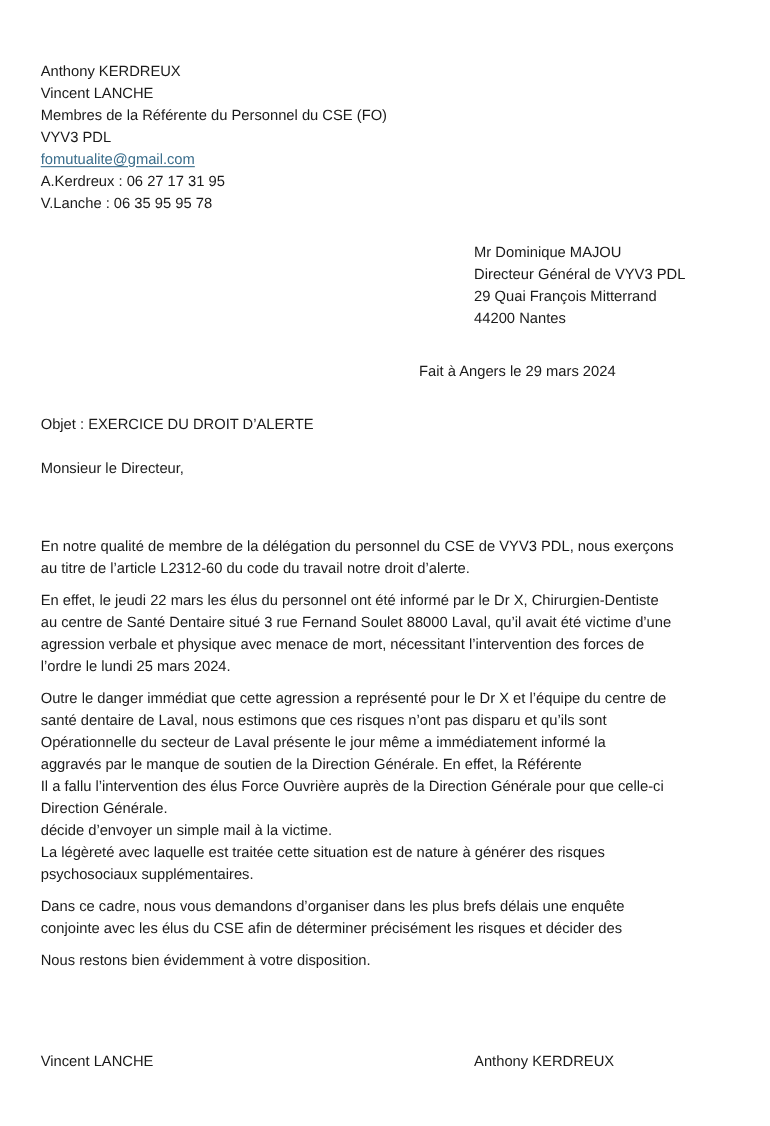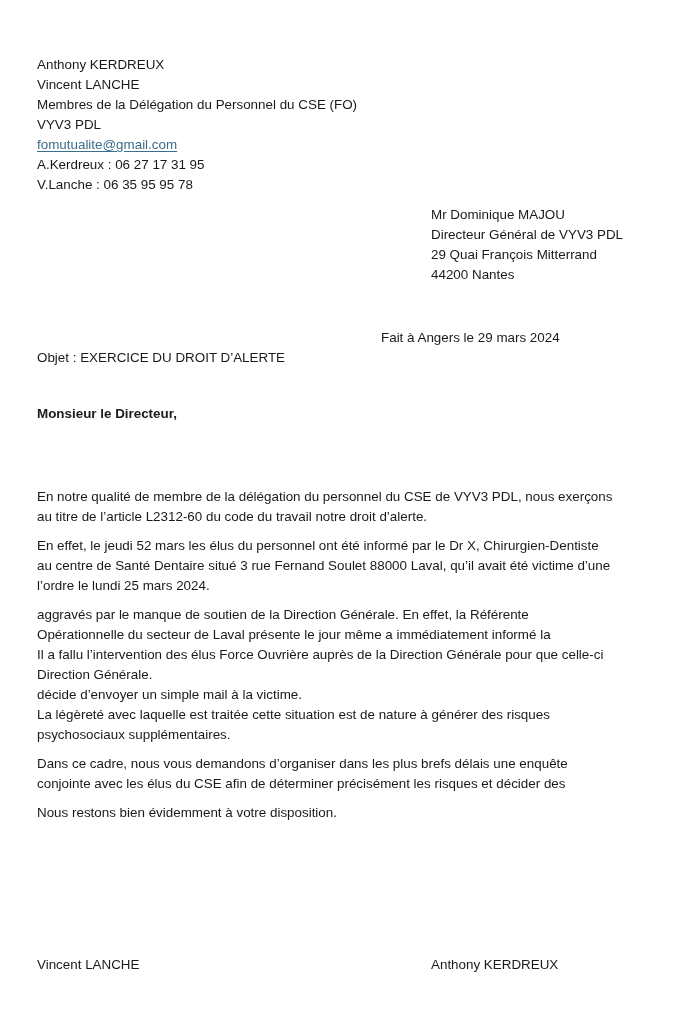--- a/index.html
+++ b/index.html
@@ -4,37 +4,37 @@
 <style>
   html, body { margin: 0; padding: 0; background: #ffffff; }
   body {
     width: 700px; height: 1024px; position: relative; overflow: hidden;
     font-family: "Liberation Sans", "DejaVu Sans", sans-serif;
     color: #1a1a1a; font-size: 13.4px; line-height: 20px;
   }
   .block { position: absolute; }
   .line { white-space: nowrap; display: block; }
   .sender { left: 37px; top: 55px; }
-  .recipient { left: 431px; top: 205px; }
+  .recipient { left: 431px; top: 220px; }
   .date { left: 381px; top: 328px; }
-  .object { left: 37px; top: 348px; }
-  .salutation { left: 37px; top: 404px; font-weight: bold; }
+  .object { left: 37px; top: 376px; }
+  .salutation { left: 37px; top: 416px; }
   .body-text { left: 37px; top: 487px; width: 640px; }
   .para { margin: 0 0 9px 0; }
   .email { color: #3b6e8c; text-decoration: underline; text-underline-offset: 2px; }
   .sig-left { left: 37px; top: 955px; }
   .sig-right { left: 431px; top: 955px; }
 </style>
 </head>
 <body>
 
 <div class="block sender">
   <span class="line">Anthony KERDREUX</span>
   <span class="line">Vincent LANCHE</span>
-  <span class="line">Membres de la Délégation du Personnel du CSE (FO)</span>
+  <span class="line">Membres de la Référente du Personnel du CSE (FO)</span>
   <span class="line">VYV3 PDL</span>
   <span class="line"><a class="email">fomutualite@gmail.com</a></span>
   <span class="line">A.Kerdreux : 06 27 17 31 95</span>
   <span class="line">V.Lanche : 06 35 95 95 78</span>
 </div>
 
 <div class="block recipient">
   <span class="line">Mr Dominique MAJOU</span>
   <span class="line">Directeur Général de VYV3 PDL</span>
   <span class="line">29 Quai François Mitterrand</span>
@@ -46,27 +46,30 @@
 <div class="block object">Objet : EXERCICE DU DROIT D’ALERTE</div>
 
 <div class="block salutation">Monsieur le Directeur,</div>
 
 <div class="block body-text">
   <div class="para">
     <span class="line">En notre qualité de membre de la délégation du personnel du CSE de VYV3 PDL, nous exerçons</span>
     <span class="line">au titre de l’article L2312-60 du code du travail notre droit d’alerte.</span>
   </div>
   <div class="para">
-    <span class="line">En effet, le jeudi 52 mars les élus du personnel ont été informé par le Dr X, Chirurgien-Dentiste</span>
+    <span class="line">En effet, le jeudi 22 mars les élus du personnel ont été informé par le Dr X, Chirurgien-Dentiste</span>
     <span class="line">au centre de Santé Dentaire situé 3 rue Fernand Soulet 88000 Laval, qu’il avait été victime d’une</span>
+    <span class="line">agression verbale et physique avec menace de mort, nécessitant l’intervention des forces de</span>
     <span class="line">l’ordre le lundi 25 mars 2024.</span>
   </div>
   <div class="para">
+    <span class="line">Outre le danger immédiat que cette agression a représenté pour le Dr X  et l’équipe du centre de</span>
+    <span class="line">santé dentaire de Laval, nous estimons que ces risques n’ont pas disparu et qu’ils sont</span>
+    <span class="line">Opérationnelle du secteur de Laval présente le jour même a immédiatement informé la</span>
     <span class="line">aggravés par le manque de soutien de la Direction Générale. En effet, la Référente</span>
-    <span class="line">Opérationnelle du secteur de Laval présente le jour même a immédiatement informé la</span>
     <span class="line">Il a fallu l’intervention des élus Force Ouvrière auprès de la Direction Générale pour que celle-ci</span>
     <span class="line">Direction Générale.</span>
     <span class="line">décide d’envoyer un simple mail à la victime.</span>
     <span class="line">La légèreté avec laquelle est traitée cette situation est de nature à générer des risques</span>
     <span class="line">psychosociaux supplémentaires.</span>
   </div>
   <div class="para">
     <span class="line">Dans ce cadre, nous vous demandons d’organiser dans les plus brefs délais une enquête</span>
     <span class="line">conjointe avec les élus du CSE afin de déterminer précisément les risques et décider des</span>
   </div>

